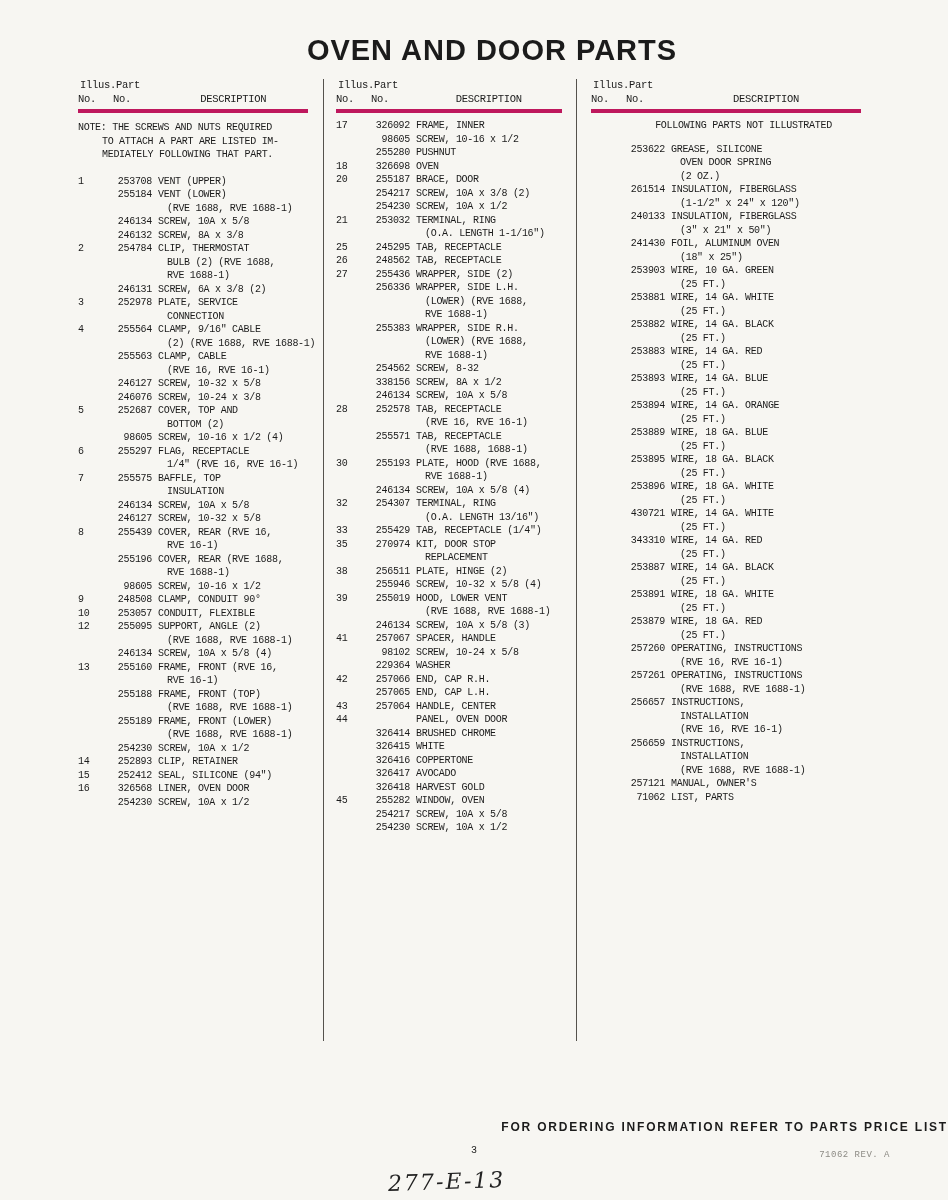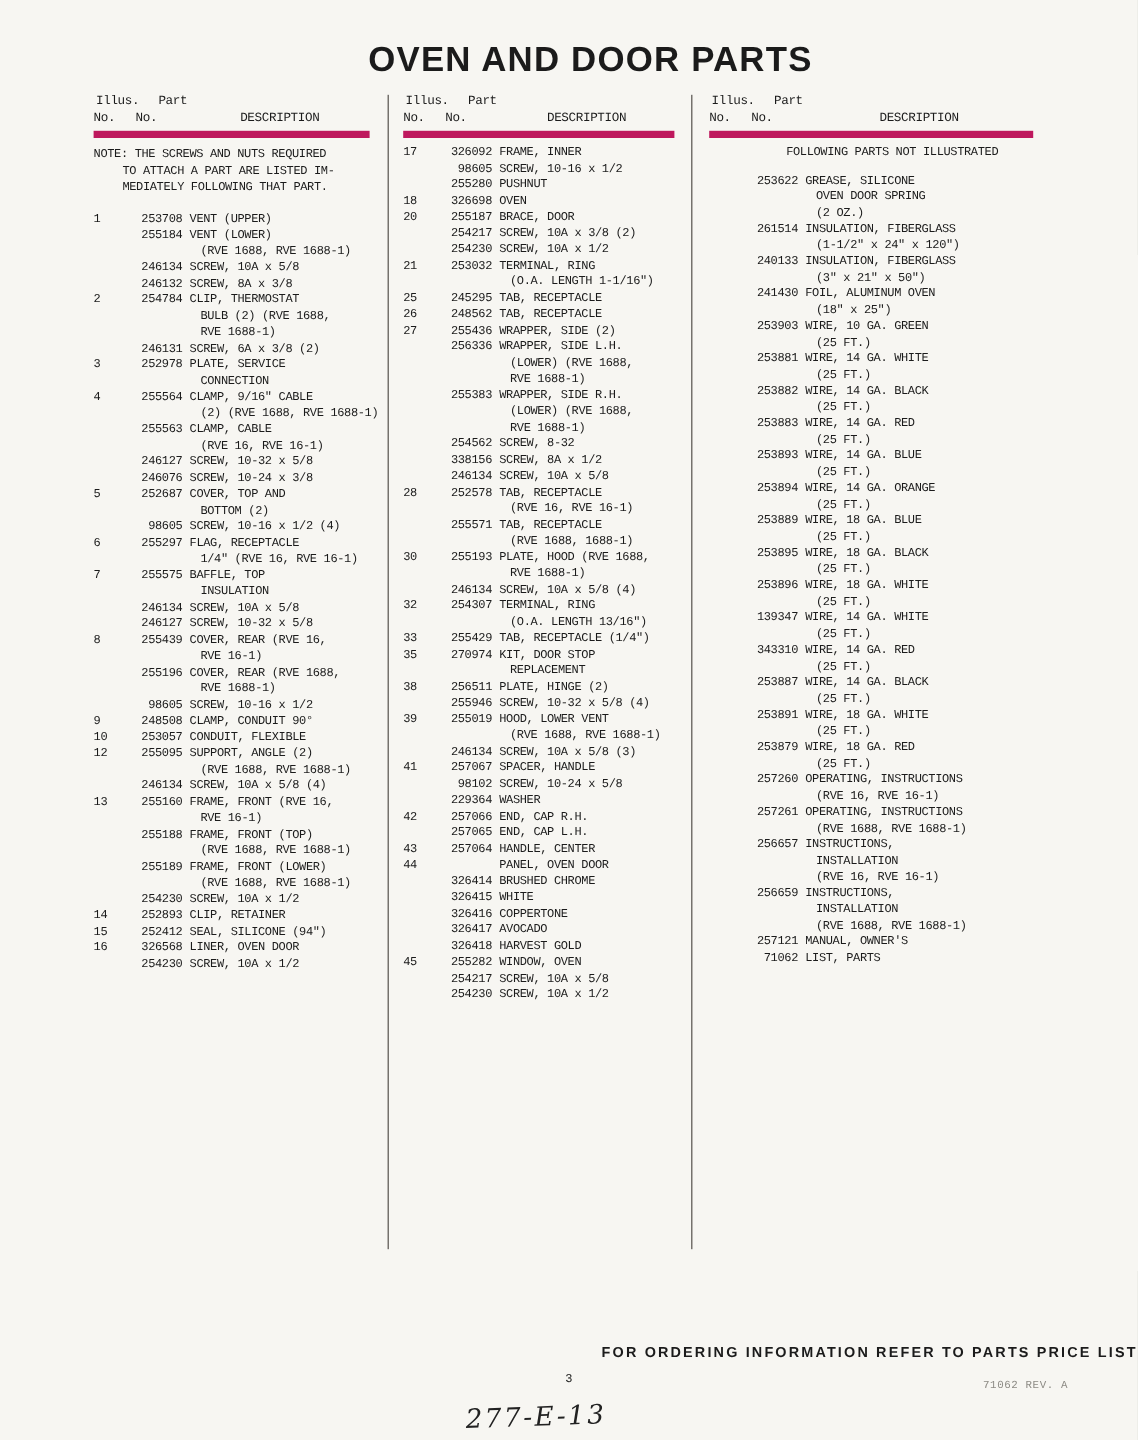--- a/index.html
+++ b/index.html
@@ -29,22 +29,22 @@
     display:flex; align-items:stretch;
     margin:12px 70px 0 78px;
     min-height:962px;
   }
   .col { font-size:10px; line-height:13.5px; letter-spacing:-0.3px; }
   .col1 { width:245px; }
   .col2 { width:253px; border-left:1px solid #55524d; padding-left:12px; box-sizing:border-box; }
   .col3 { flex:1; border-left:1px solid #55524d; padding-left:14px; box-sizing:border-box; }
   .col-head { font-size:10.5px; line-height:13px; width:94%; }
   .h1 { padding-left:2px; }
-  .hl-part { margin-left:16px; }
-  .h2 { border-bottom:6px solid #be185d; padding-bottom:3px; margin-top:1px; }
+  .hl-part { }
+  .h2 { border-bottom:4px solid #be185d; padding-bottom:3px; margin-top:1px; }
   .row { display:grid; grid-template-columns:24px 44px 1fr; column-gap:6px; }
   .c-p { text-align:right; }
   .c-d { white-space:pre-line; padding-left:9px; text-indent:-9px; }
   .h2 .c-p { text-align:left; padding-left:5px; }
   .h2 .c-d { text-align:center; padding-left:0; text-indent:0; }
   .note {
     margin:8px 0 13px 0;
     white-space:pre-line;
     padding-left:24px; text-indent:-24px;
   }
@@ -602,21 +602,21 @@
 (25 FT.)</span>
           </div>
           <div class="row">
             <span class="c-i"></span>
             <span class="c-p">253896</span>
             <span class="c-d">WIRE, 18 GA. WHITE
 (25 FT.)</span>
           </div>
           <div class="row">
             <span class="c-i"></span>
-            <span class="c-p">139347</span>
+            <span class="c-p">430721</span>
             <span class="c-d">WIRE, 14 GA. WHITE
 (25 FT.)</span>
           </div>
           <div class="row">
             <span class="c-i"></span>
             <span class="c-p">343310</span>
             <span class="c-d">WIRE, 14 GA. RED
 (25 FT.)</span>
           </div>
           <div class="row">

